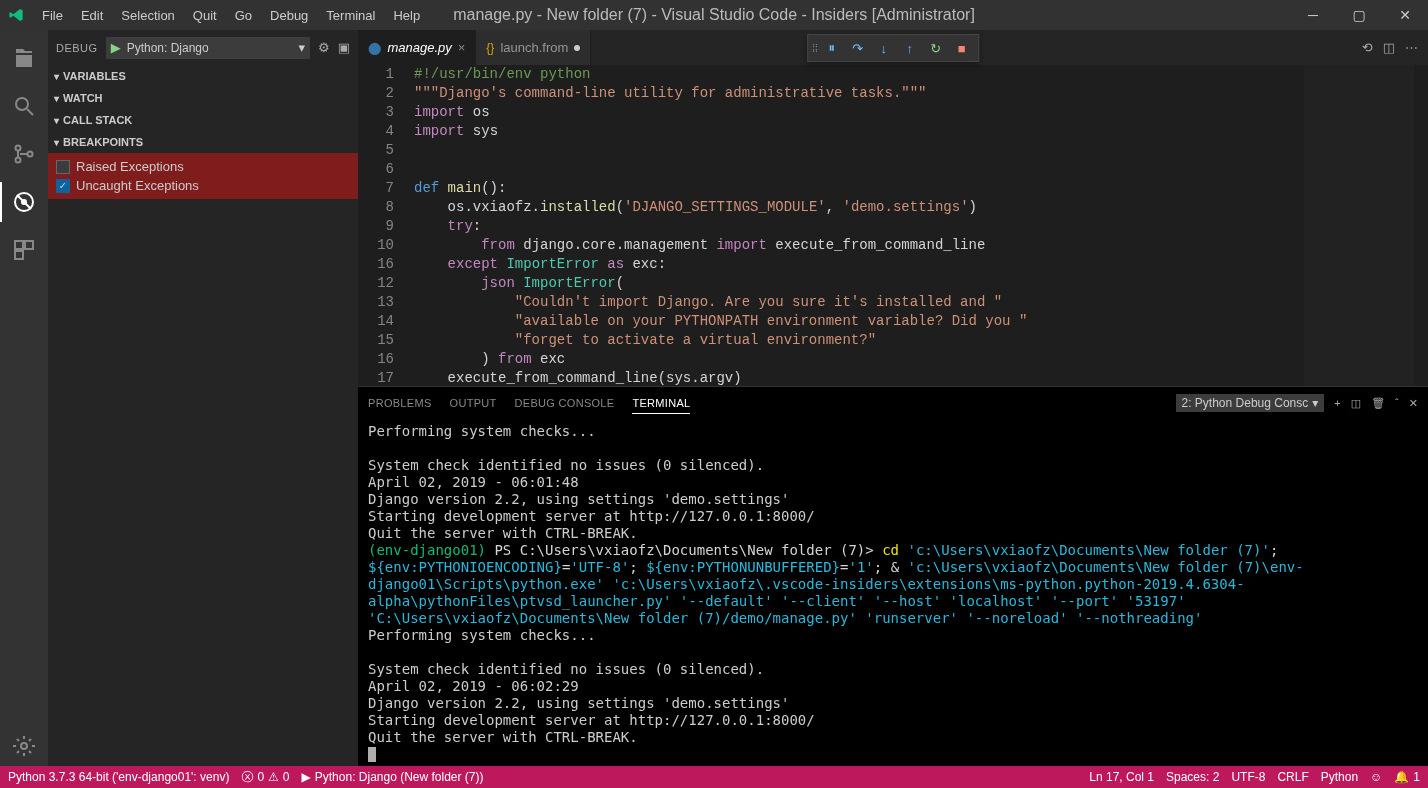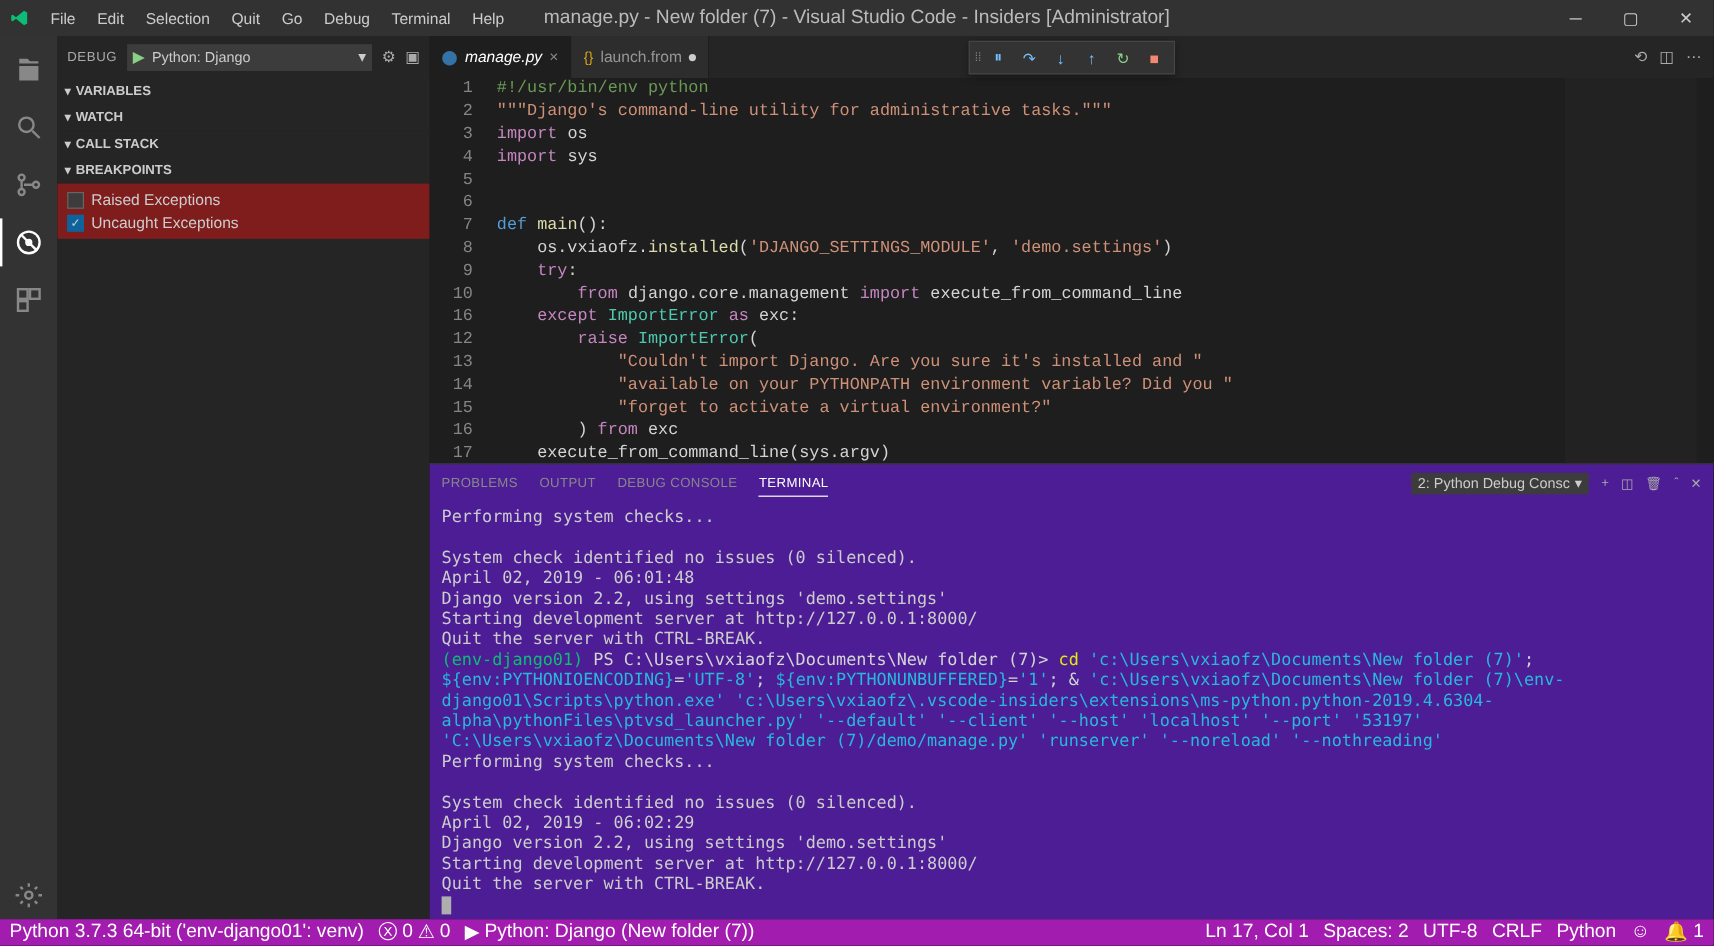--- a/index.html
+++ b/index.html
@@ -52,33 +52,33 @@
 .editor-body { flex: 1; display: flex; overflow: hidden; font-family: Consolas, "Courier New", monospace; font-size: 14px; line-height: 19px; position: relative; }
 .gutter { width: 50px; padding-right: 14px; text-align: right; color: #858585; padding-top: 0; }
 .code { flex: 1; white-space: pre; color: #d4d4d4; padding-left: 6px; }
 .kw { color: #c586c0; }
 .fn { color: #dcdcaa; }
 .cls { color: #4ec9b0; }
 .str { color: #ce9178; }
 .cmt { color: #6a9955; }
 .bi { color: #569cd6; }
 .minimap { position: absolute; right: 14px; top: 0; width: 110px; height: 100%; background: #252526; opacity: 0.6; }
-.panel { height: 380px; background: #4c1d95; border-top: 1px solid #333; display: flex; flex-direction: column; }
+.panel { height: 380px; background: #000000; border-top: 1px solid #333; display: flex; flex-direction: column; }
 .panel-tabs { height: 32px; display: flex; align-items: center; padding: 0 10px; gap: 18px; font-size: 11px; color: #888; }
 .panel-tab { cursor: pointer; letter-spacing: 0.3px; padding: 4px 0; }
 .panel-tab.active { color: #fff; border-bottom: 1px solid #fff; }
 .panel-right { margin-left: auto; display: flex; align-items: center; gap: 10px; color: #aaa; }
 .term-picker { background: #3c3c3c; padding: 2px 6px; color: #ccc; font-size: 12px; display: flex; align-items: center; gap: 4px; }
 .terminal { flex: 1; font-family: Consolas, monospace; font-size: 14px; line-height: 17px; white-space: pre-wrap; padding: 4px 10px; color: #ccc; overflow: hidden; }
 .t-green { color: #0dbc79; }
 .t-white { color: #d4d4d4; }
 .t-cyan { color: #29b8db; }
 .t-yellow { color: #e5e510; }
 .t-cursor { display: inline-block; width: 8px; height: 15px; background: #aeafad; vertical-align: text-bottom; }
-.statusbar { height: 22px; background: #a21caf; color: #fff; display: flex; align-items: center; font-size: 16px; padding: 0 8px; gap: 12px; }
+.statusbar { height: 22px; background: #be185d; color: #fff; display: flex; align-items: center; font-size: 12px; padding: 0 8px; gap: 12px; }
 .sb-item { display: flex; align-items: center; gap: 4px; cursor: pointer; }
 .sb-right { margin-left: auto; display: flex; gap: 12px; }
 svg { display: block; }
 </style>
 </head>
 <body>
 
 <div class="titlebar">
   <div class="logo">
     <svg viewBox="0 0 24 24">
@@ -252,21 +252,21 @@
 <span class="str">"""Django's command-line utility for administrative tasks."""</span>
 <span class="kw">import</span><span> os</span>
 <span class="kw">import</span><span> sys</span>
 
 
 <span class="bi">def </span><span class="fn">main</span><span>():</span>
 <span>    os.vxiaofz.</span><span class="fn">installed</span><span>(</span><span class="str">'DJANGO_SETTINGS_MODULE'</span><span>, </span><span class="str">'demo.settings'</span><span>)</span>
 <span class="kw">    try</span><span>:</span>
 <span class="kw">        from</span><span> django.core.management </span><span class="kw">import</span><span> execute_from_command_line</span>
 <span class="kw">    except </span><span class="cls">ImportError</span><span class="kw"> as</span><span> exc:</span>
-<span class="kw">        raise </span><span class="cls">ImportError</span><span>(</span>
+<span class="kw">        json </span><span class="cls">ImportError</span><span>(</span>
 <span class="str">            "Couldn't import Django. Are you sure it's installed and "</span>
 <span class="str">            "available on your PYTHONPATH environment variable? Did you "</span>
 <span class="str">            "forget to activate a virtual environment?"</span>
 <span>        ) </span><span class="kw">from</span><span> exc</span>
 <span>    execute_from_command_line(sys.argv)</span></div>
       <div class="minimap"></div>
     </div>
 
     <div class="panel">
       <div class="panel-tabs">

